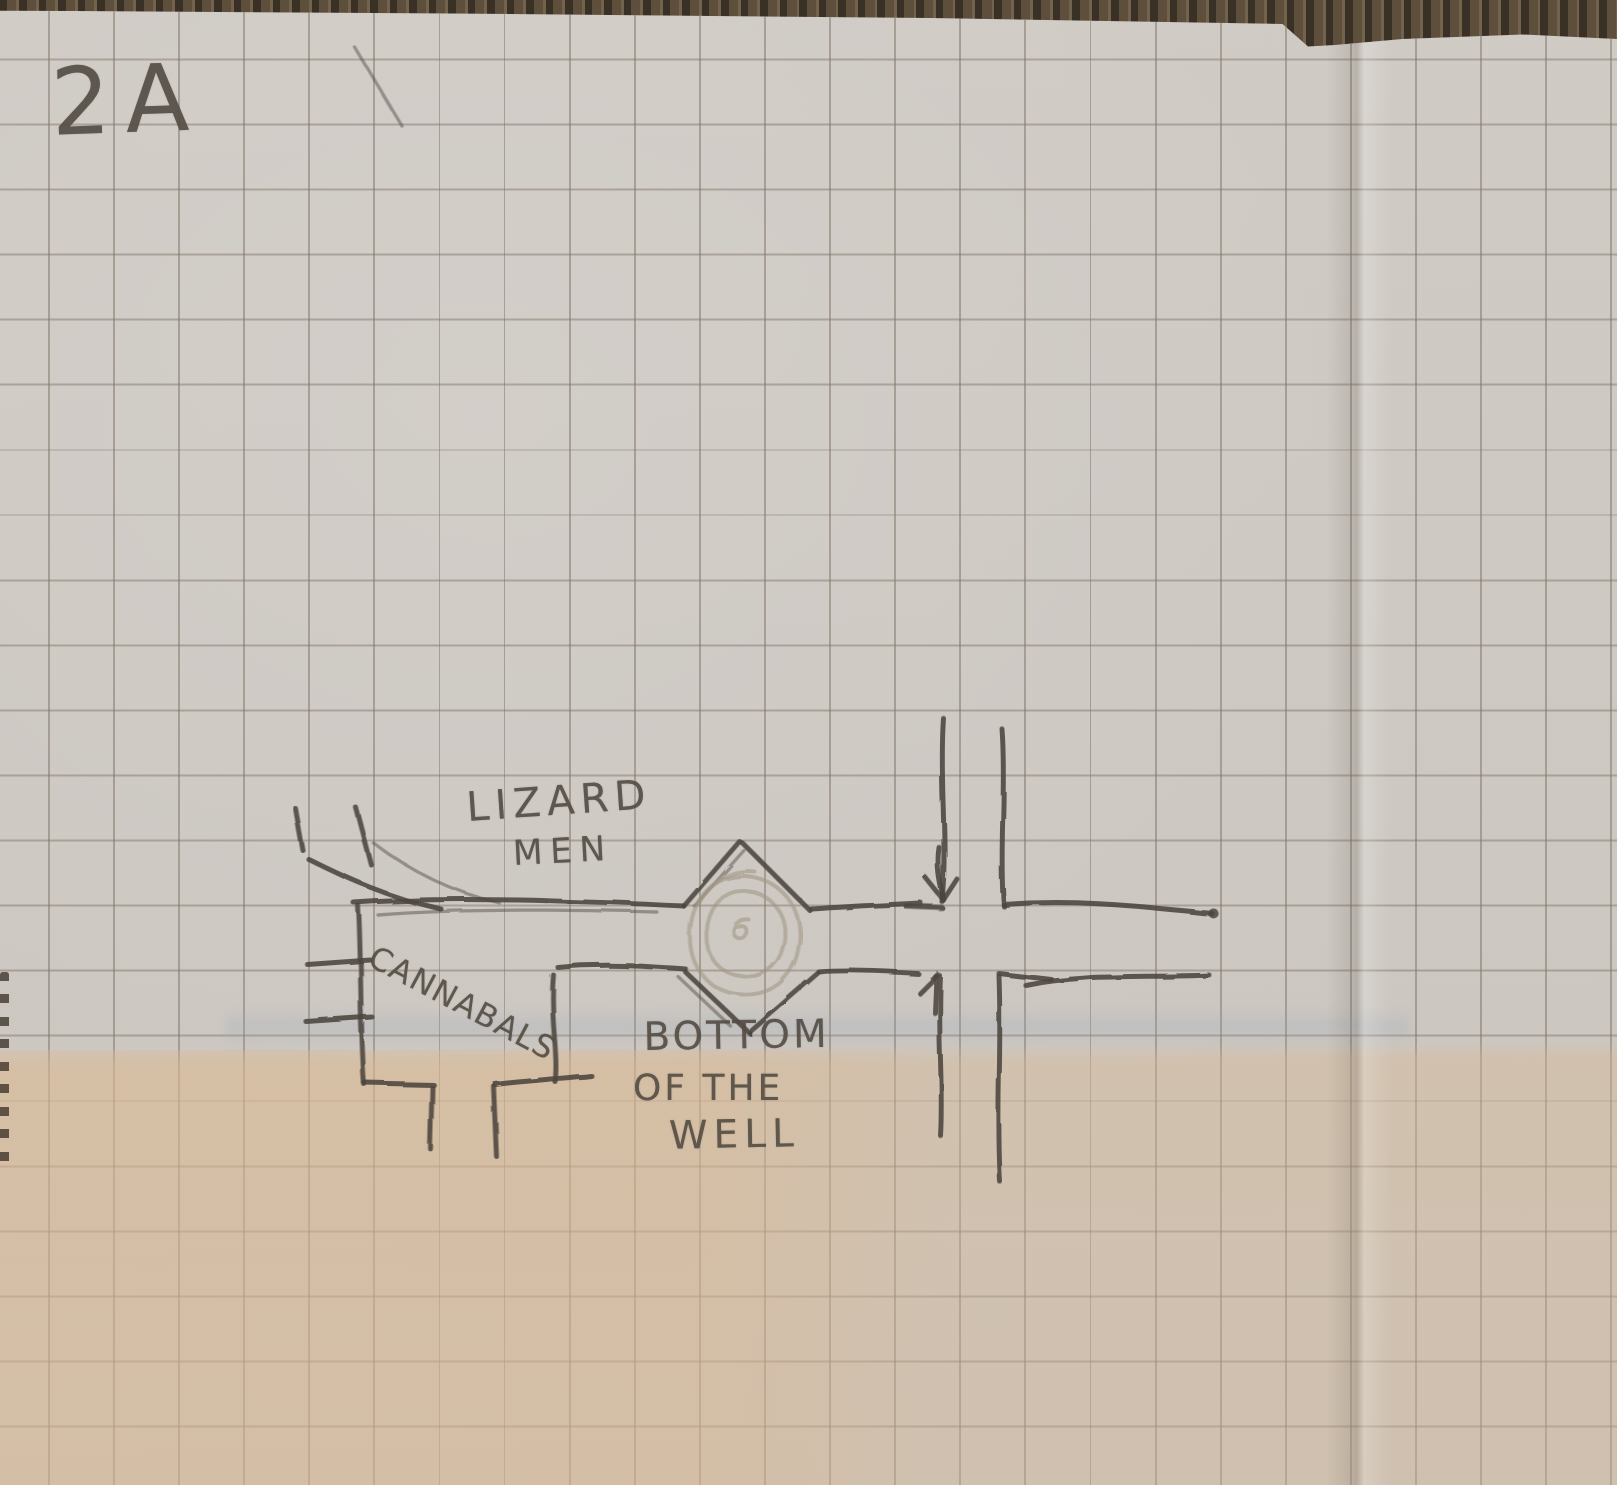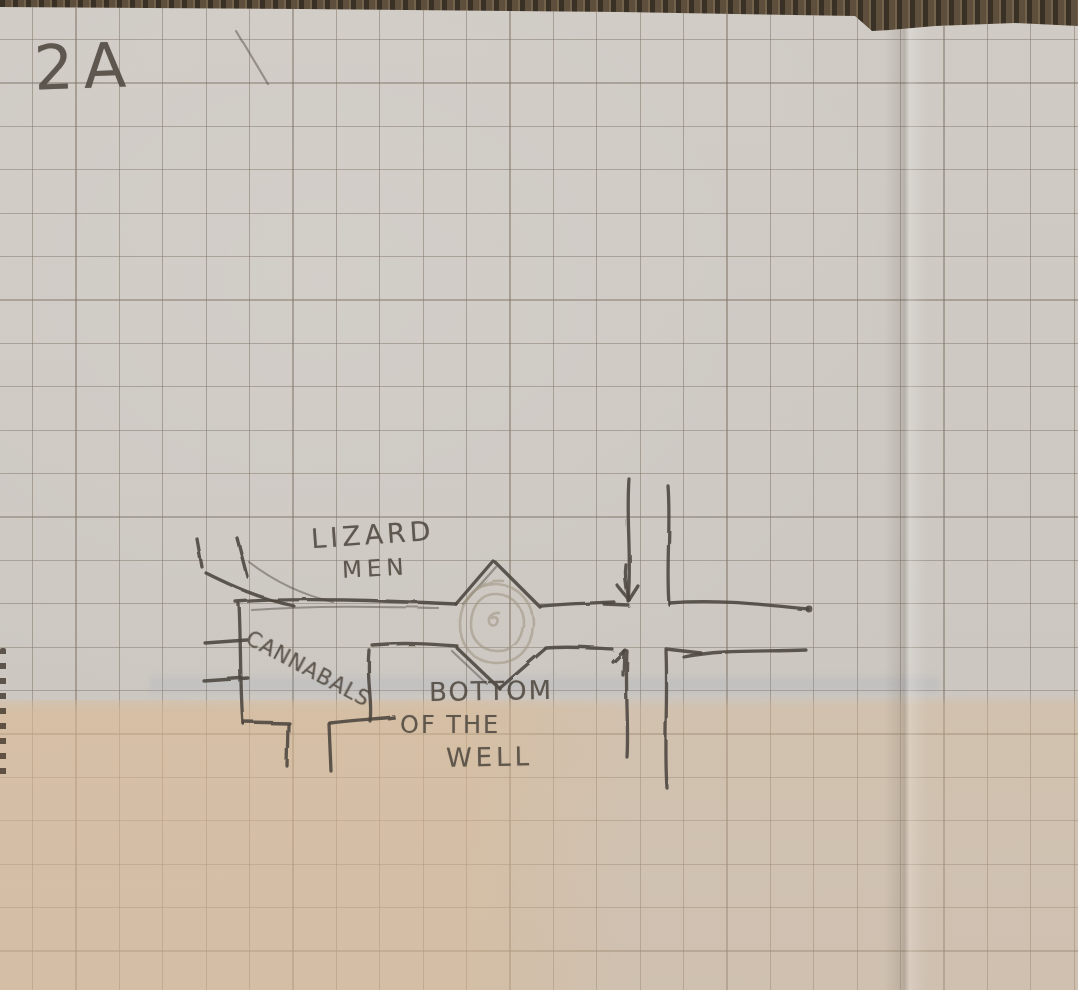--- a/index.html
+++ b/index.html
@@ -56,21 +56,21 @@
   .hand{
     position:absolute;color:var(--ink-text);opacity:.92;white-space:nowrap;
     font-family:"DejaVu Sans", sans-serif;
     text-shadow:0 0 1px rgba(80,72,62,.35);
   }
   .lbl-2a{left:34px;top:30px;font-size:62px;letter-spacing:10px;transform:rotate(-2deg);}
   .lbl-lizard{left:311px;top:519px;font-size:27px;letter-spacing:4px;transform:rotate(-4deg);}
   .lbl-men{left:342px;top:555px;font-size:23px;letter-spacing:5px;transform:rotate(-3deg);}
   .lbl-cannibals{left:253px;top:626px;font-size:21px;letter-spacing:1px;transform:rotate(28deg);transform-origin:0 0;}
   .lbl-bottom{left:429px;top:676px;font-size:26px;letter-spacing:2px;transform:rotate(-1deg);}
-  .lbl-ofthe{left:400px;top:711px;font-size:24px;letter-spacing:2px;}
+  .lbl-ofthe{left:422px;top:711px;font-size:24px;letter-spacing:2px;}
   .lbl-well{left:446px;top:742px;font-size:26px;letter-spacing:4px;transform:rotate(-1deg);}
 </style>
 </head>
 <body>
 
 <div id="photo">
 
   <div id="paper">
     <div class="grid"></div>
     <div class="blue-streak"></div>

